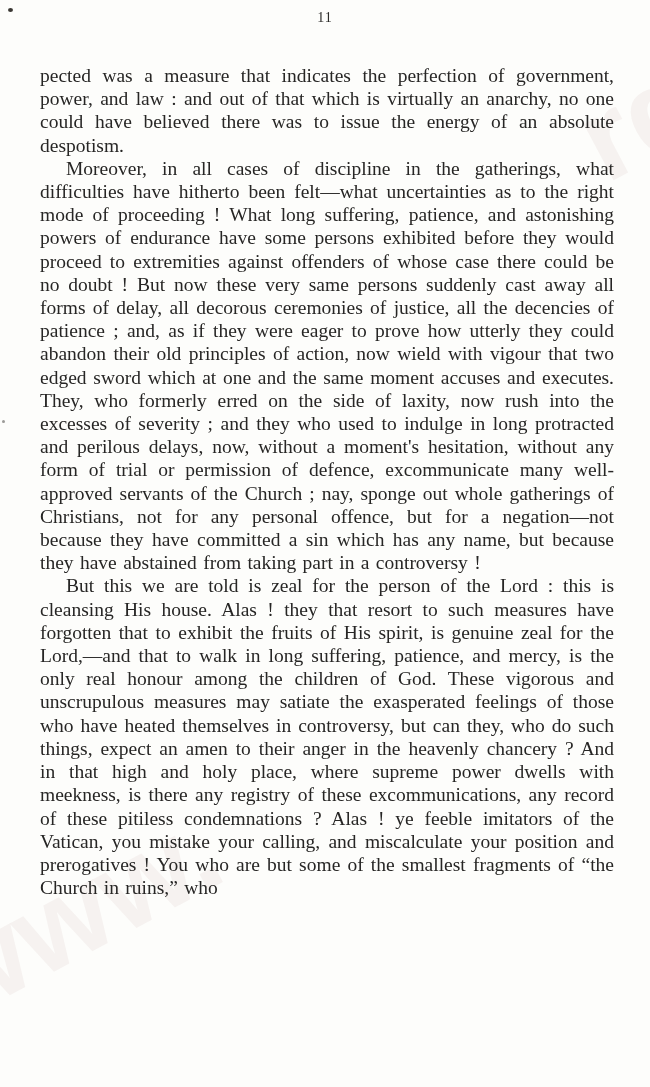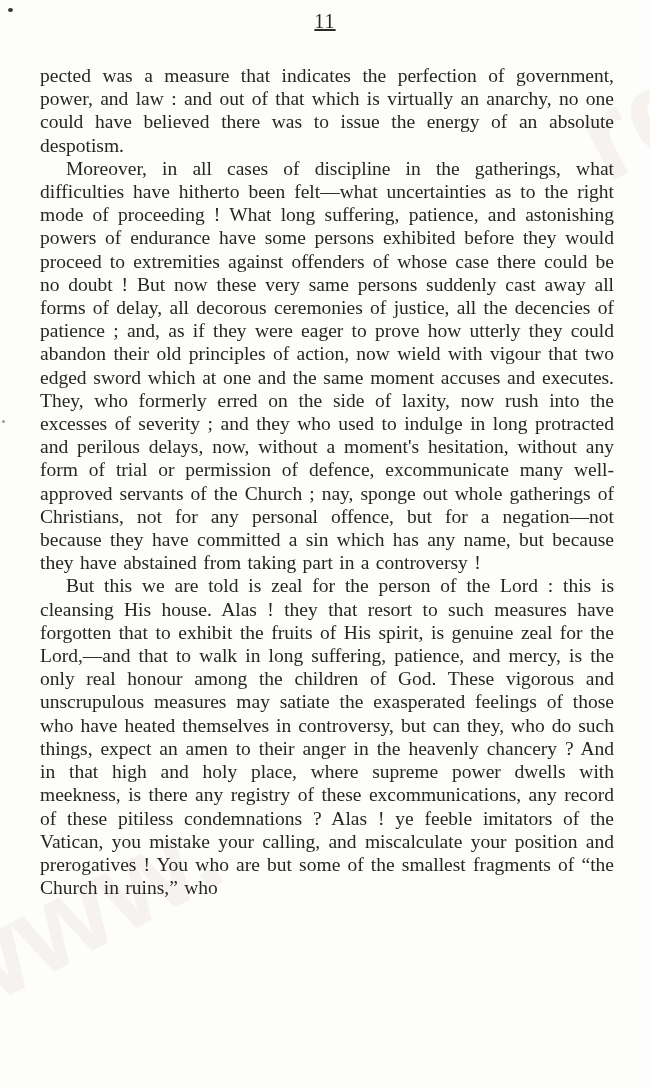--- a/index.html
+++ b/index.html
@@ -16,24 +16,23 @@
     overflow: hidden;
     font-family: "Liberation Serif", "DejaVu Serif", serif;
     color: #272625;
   }
   .page-number {
     position: absolute;
     top: 10px;
     left: 0;
     width: 100%;
     text-align: center;
-    font-size: 20px;
+    font-size: 14px;
     letter-spacing: 1px;
     color: #2b2a28;
-    text-decoration: underline;
   }
   .body-text {
     position: absolute;
     top: 64px;
     left: 40px;
     width: 574px;
     font-size: 19.5px;
     line-height: 23.2px;
     text-align: justify;
     word-spacing: 1.5px;

